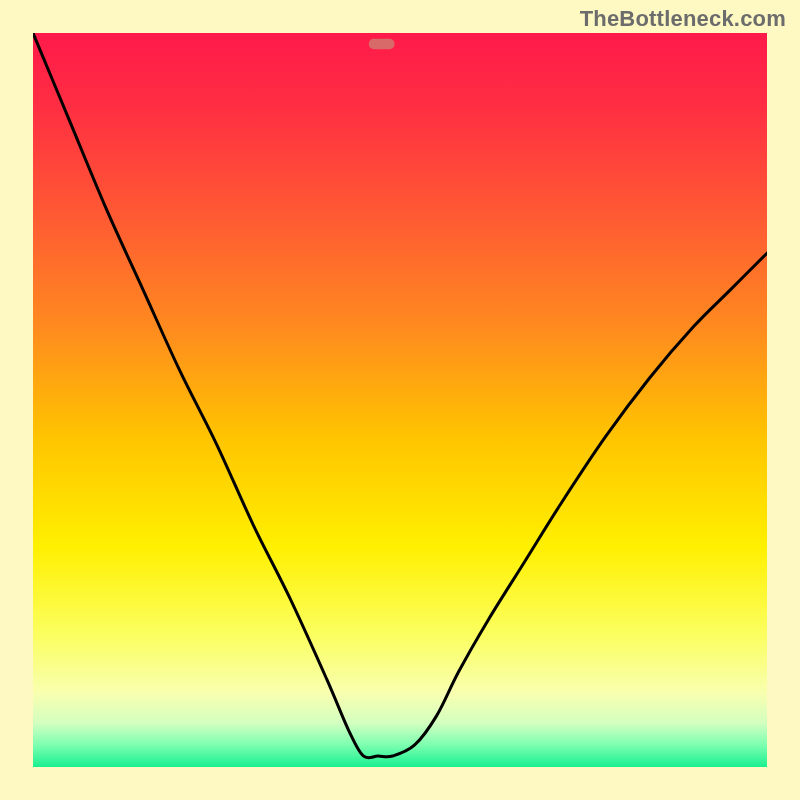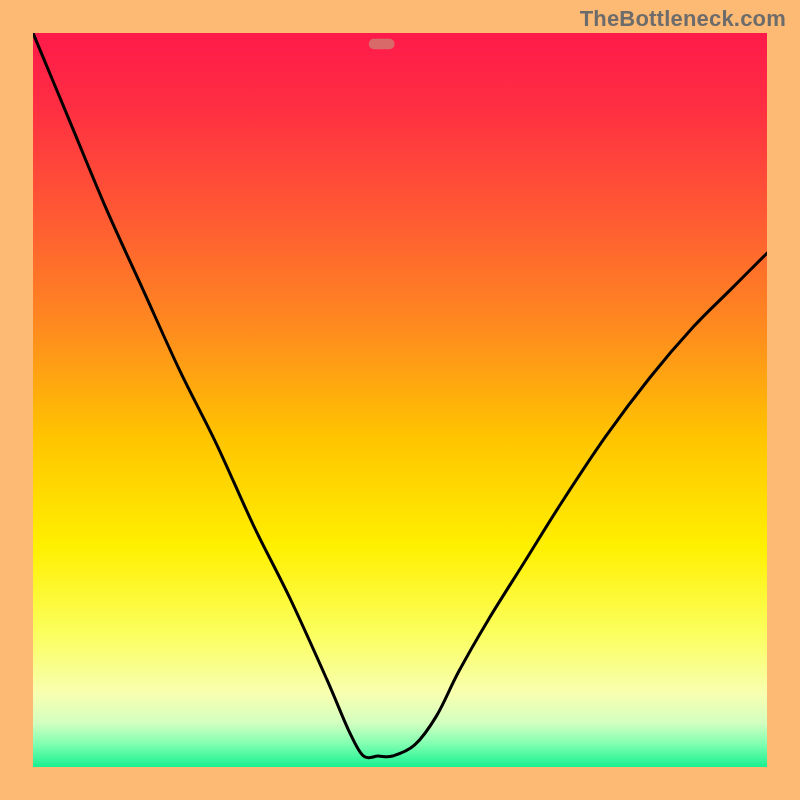--- a/index.html
+++ b/index.html
@@ -10,21 +10,21 @@
     background: #000;
     overflow: hidden;
     font-family: Arial, Helvetica, sans-serif;
   }
   .frame {
     position: absolute;
     left: 0;
     top: 0;
     width: 800px;
     height: 800px;
-    background: #fdba74;
+    background: #fef9c3;
   }
   .plot {
     position: absolute;
     left: 33px;
     top: 33px;
     width: 734px;
     height: 734px;
     overflow: hidden;
   }
   .watermark {

